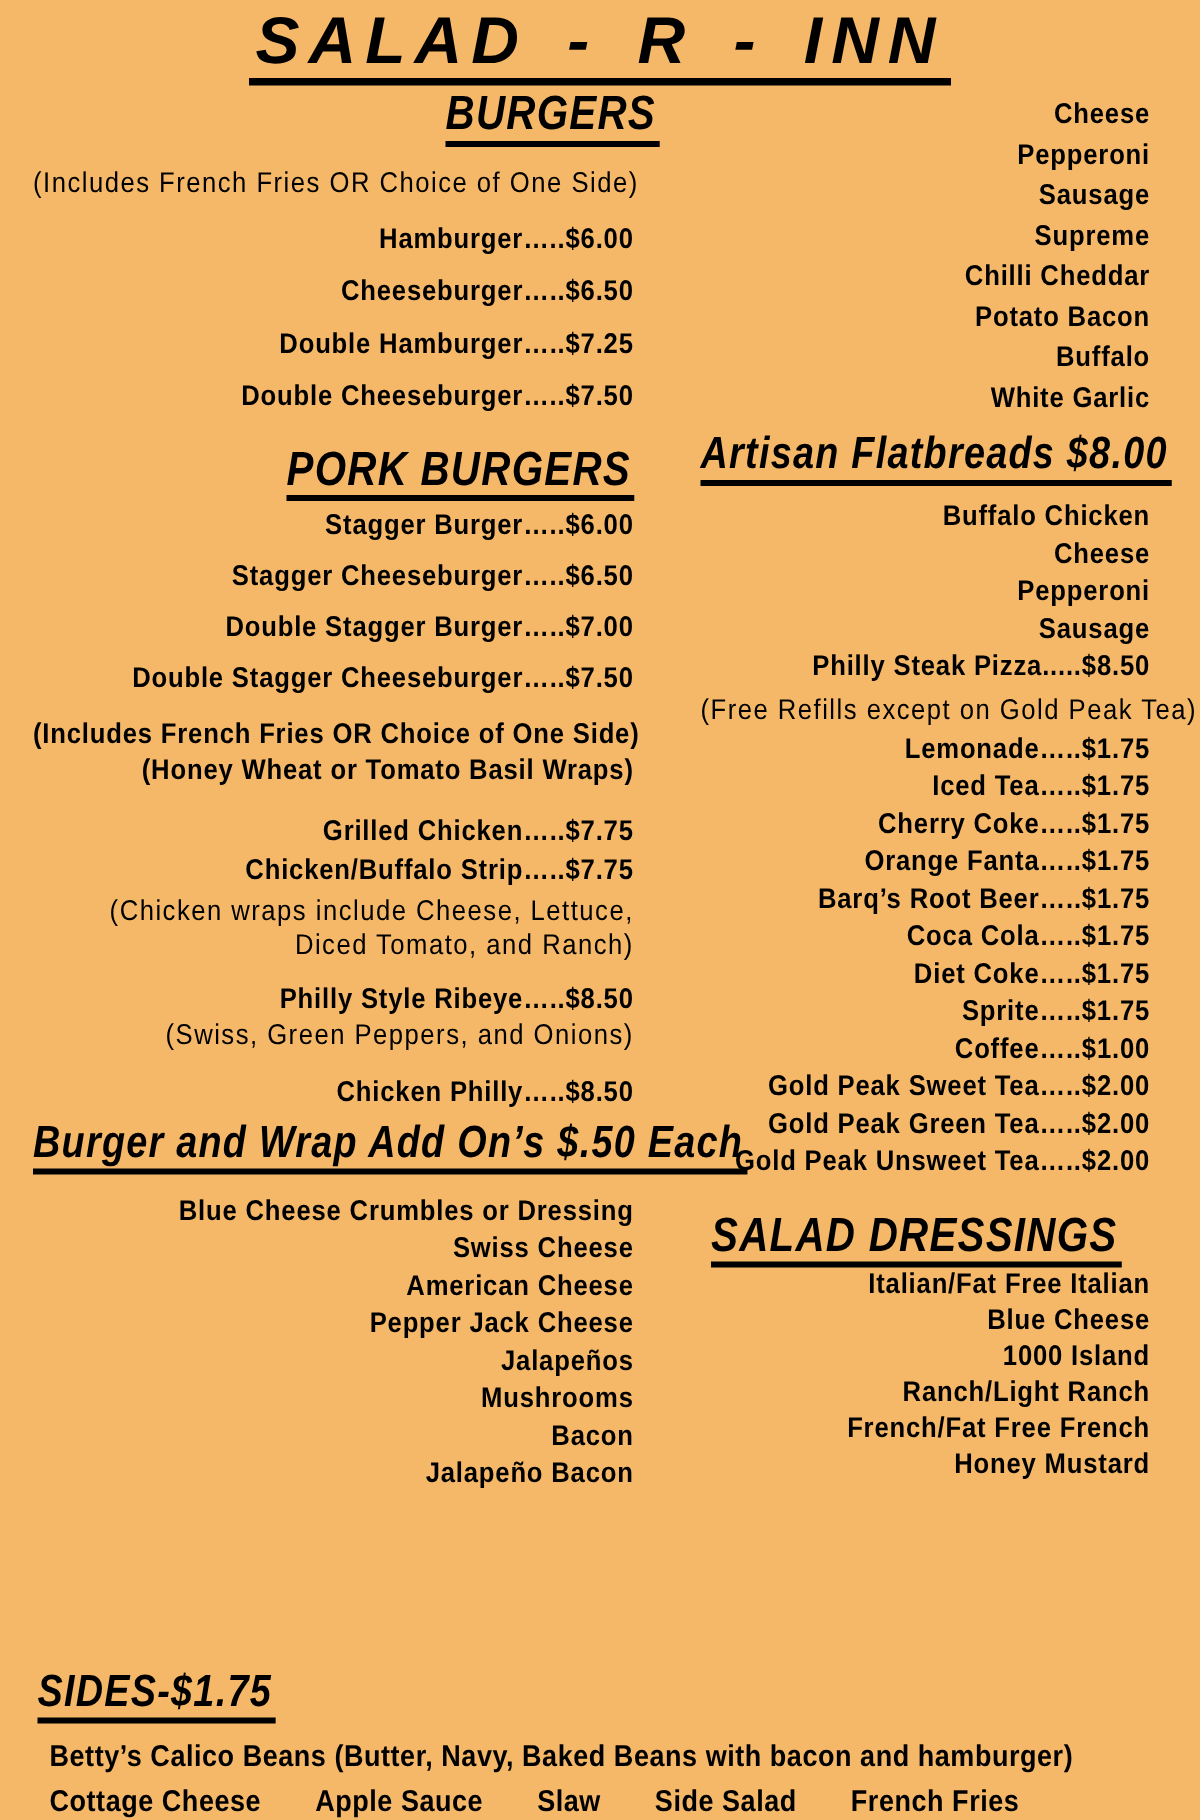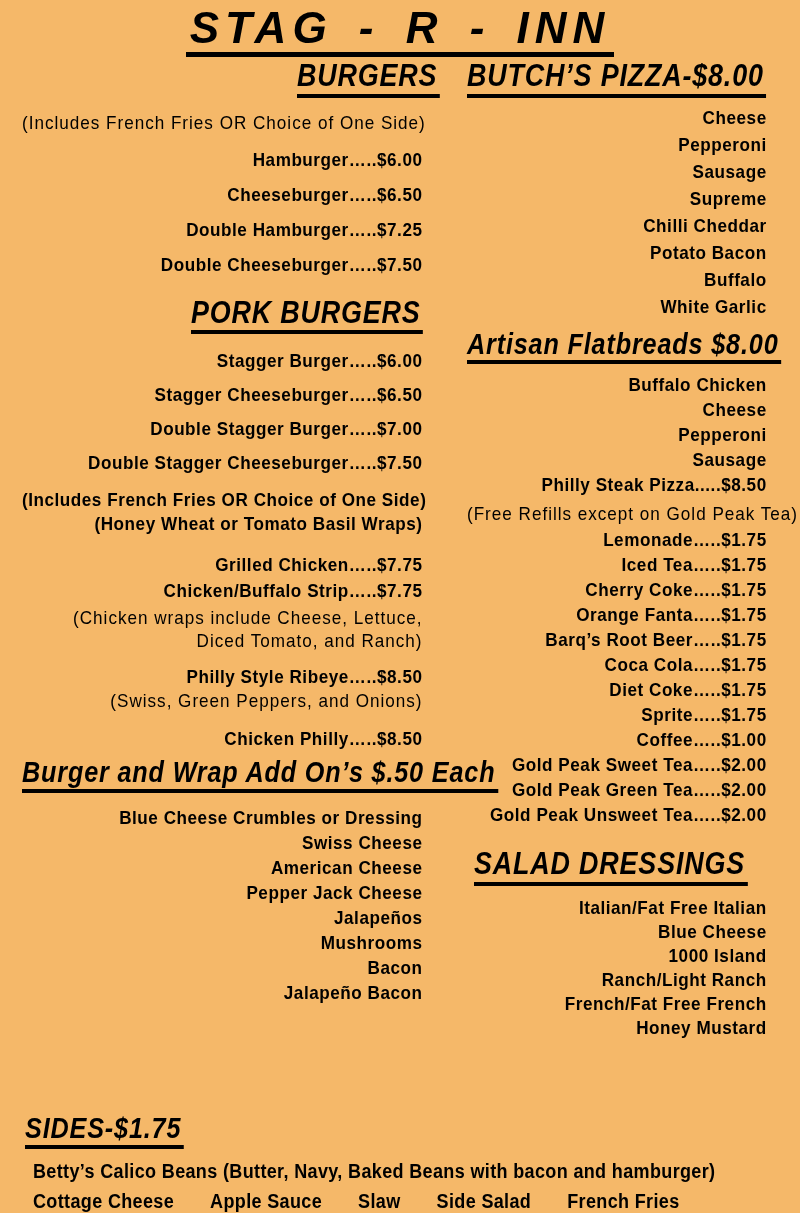--- a/index.html
+++ b/index.html
@@ -71,21 +71,21 @@
     line-height:24px;
   }
   
   .burgers-note{ margin:13px 0 7px; line-height:24px; }
   .lh35 .item{ line-height:35px; }
   .lh34 .item{ line-height:34px; }
   .lh27 .item{ line-height:27px; }
   .lh25 .item{ line-height:25px; }
   .lh24 .item{ line-height:24px; }
   .mt2{ margin-top:2px; } .mt6{ margin-top:6px; } .mt8{ margin-top:8px; }
-  .mt10{ margin-top:10px; } .mt12{ margin-top:12px; } .mt14{ margin-top:14px; }
+  .mt10{ } .mt12{ margin-top:12px; } .mt14{ margin-top:14px; }
   .mt16{ margin-top:16px; } .mt18{ margin-top:4px; } .mt20{ margin-top:20px; }
   .wrap-item{ line-height:26px; }
   
   .sides{ position:absolute; left:25px; top:1112px; width:786px; }
   .sides .shead{ font-size:30px; }
   .sides-desc{
     font-size:20px; font-weight:bold; letter-spacing:0.4px;
     white-space:nowrap; transform:scaleX(0.9); transform-origin:0 50%;
     margin:11px 0 0 8px;
   }
@@ -93,21 +93,21 @@
     display:flex; gap:40px;
     font-size:20px; font-weight:bold; letter-spacing:0.4px;
     white-space:nowrap; transform:scaleX(0.9); transform-origin:0 50%;
     margin:7px 0 0 8px;
   }
 </style>
 </head>
 <body>
 
 <div class="header">
-  <div><span class="title">STAG - R - INN</span></div>
+  <div><span class="title">SALAD - R - INN</span></div>
 </div>
 
 <div class="columns">
 
   <div class="col-left">
 
     <section>
       <h3 class="mt2"><span class="shead">BURGERS</span></h3>
       <p class="note burgers-note">(Includes French Fries OR Choice of One Side)</p>
       <div class="lh35">
@@ -151,21 +151,20 @@
         <p class="item">Bacon</p>
         <p class="item">Jalapeño Bacon</p>
       </div>
     </section>
 
   </div>
 
   <div class="col-right">
 
     <section>
-      <h3 class="mt2"><span class="shead">BUTCH’S PIZZA-$8.00</span></h3>
       <div class="lh27 mt6">
         <p class="item">Cheese</p>
         <p class="item">Pepperoni</p>
         <p class="item">Sausage</p>
         <p class="item">Supreme</p>
         <p class="item">Chilli Cheddar</p>
         <p class="item">Potato Bacon</p>
         <p class="item">Buffalo</p>
         <p class="item">White Garlic</p>
       </div>

